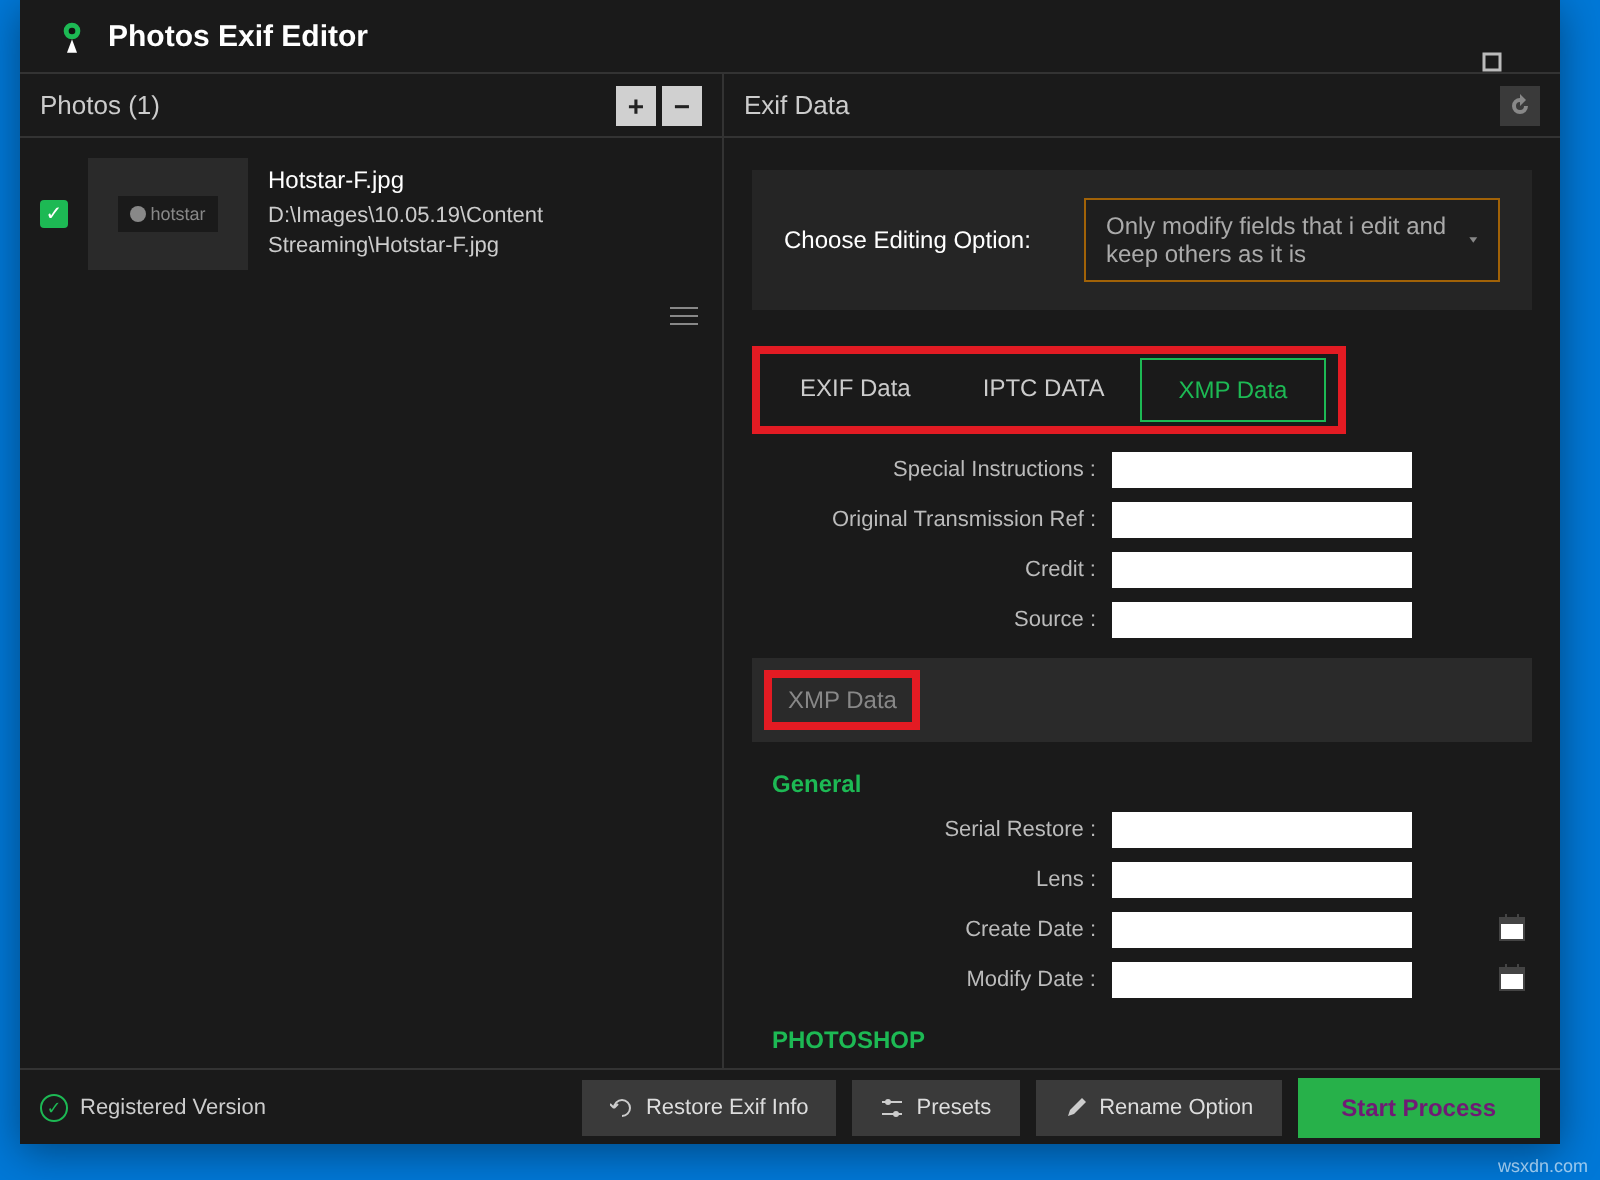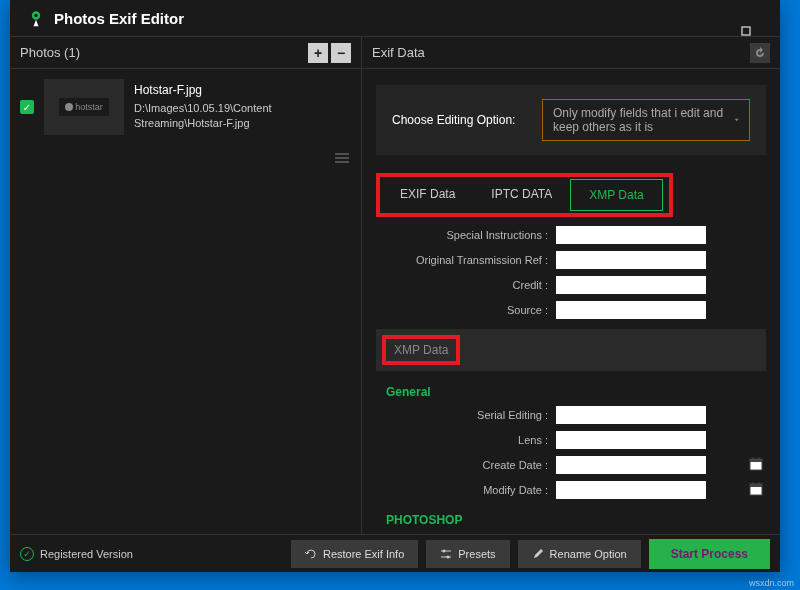--- a/index.html
+++ b/index.html
@@ -163,21 +163,21 @@
           </div>
 
         <div class="section-bar">
           <span class="section-highlight">XMP Data</span>
         </div>
 
         <div class="section-title">General</div>
 
         <div id="fields-general">
             <div class="field-row">
-              <div class="field-label">Serial Editing :</div>
+              <div class="field-label">Serial Restore :</div>
               <div class="input-wrap"><input class="field-input" style=""></div>
             </div>
             <div class="field-row">
               <div class="field-label">Lens :</div>
               <div class="input-wrap"><input class="field-input" style=""></div>
             </div>
             <div class="field-row">
               <div class="field-label">Create Date :</div>
               <div class="input-wrap"><input class="field-input" style=""><span style="position: absolute; right: 3px; top: 2px;"><svg width="14" height="14" viewBox="0 0 14 14">
                     <rect x="1" y="2" width="12" height="11" stroke="#444" fill="#fff"></rect>

